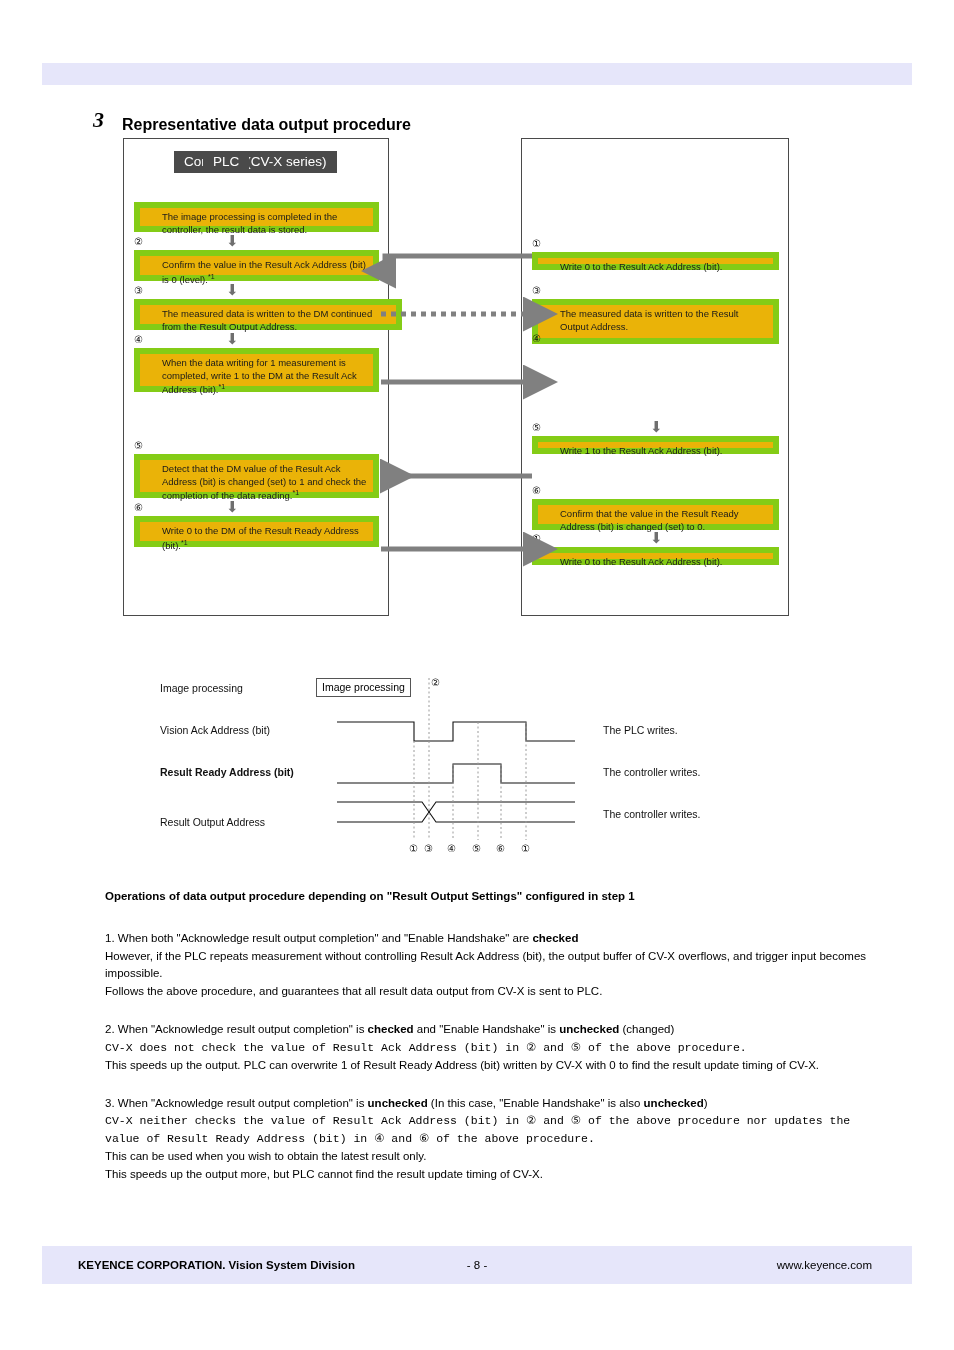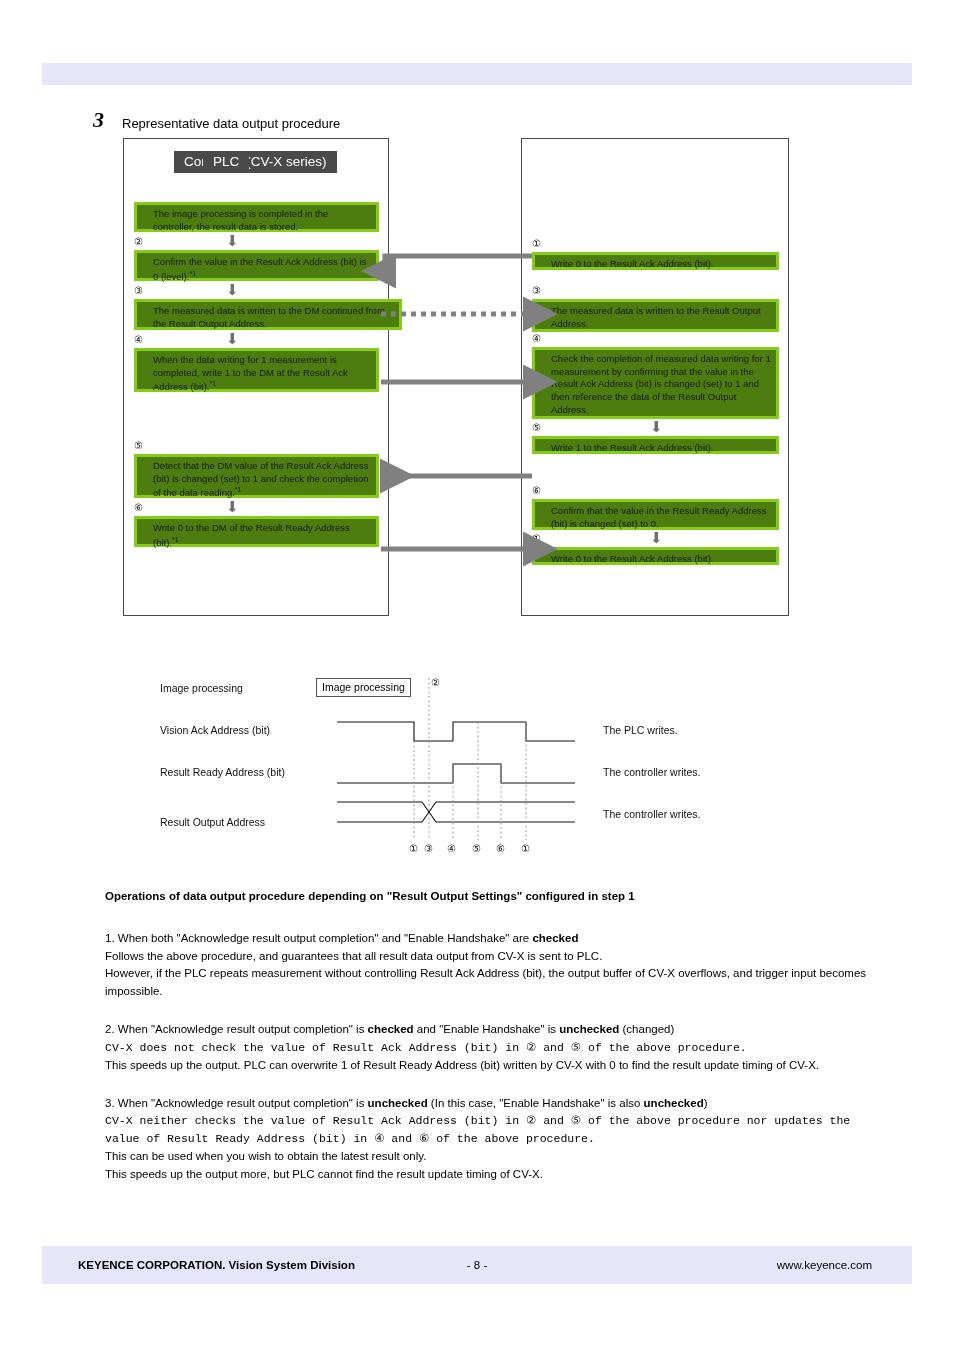--- a/index.html
+++ b/index.html
@@ -31,21 +31,21 @@
 
   
   .step-num {
     position:absolute; left:93px; top:107px;
     font-family:"Liberation Serif", serif;
     font-style:italic; font-weight:bold; font-size:22px;
     letter-spacing:0;
   }
   .step-title {
     position:absolute; left:122px; top:116px;
-    font-size:13px; font-weight:normal;
+    font-size:16px; font-weight:bold;
   }
 
   
   .flow { position:absolute; left:123px; top:138px; width:666px; height:478px; }
   .col {
     position:absolute; top:0; border:1px solid #4a4a4a; background:#fff;
     height:478px;
   }
   .col-left  { left:0px;   width:266px; }
   .col-right { left:398px; width:268px; }
@@ -53,23 +53,23 @@
   .col-header {
     position:absolute; background:#4a4a4a; color:#fff;
     font-size:13.5px; text-align:center;
     padding:3px 10px 4px 10px;
     white-space:nowrap;
   }
   .hdr-left  { left:51px;  top:13px; }
   .hdr-right { left:80px;  top:13px; }
 
   .pbox {
-    position:absolute; border:3px solid #84cc16; background:#4d7c0f;
+    position:absolute; border:6px solid #84cc16; background:#eab308;
     font-size:9.5px; line-height:1.33;
-    padding:3px 5px 3px 16px;
+    padding:3px 5px 3px 22px;
     color:#1a1a1a;
   }
   .marker {
     position:absolute; font-size:10px; line-height:1; color:#111;
   }
   .dnarrow {
     position:absolute; width:11px; color:#6f6f6f;
     font-size:15px; line-height:1; text-align:center;
     font-family:"DejaVu Sans", sans-serif;
   }
@@ -146,28 +146,25 @@
   <div class="pbox" style="left:11px; top:378px; width:245px; height:31px;">
     <span>Write 0 to the DM of the Result Ready Address (bit).<sup class="fn">*1</sup></span>
   </div>
 
   <div class="marker" style="left:409px; top:101px;">①</div>
   <div class="pbox" style="left:409px; top:114px; width:247px; height:18px;">
     <span>Write 0 to the Result Ack Address (bit).</span>
   </div>
 
   <div class="marker" style="left:409px; top:148px;">③</div>
-  <div class="pbox" style="left:409px; top:161px; width:247px; height:33px;">
+  <div class="pbox" style="left:409px; top:161px; width:247px; height:45px;">
     <span>The measured data is written to the Result Output Address.</span>
   </div>
 
   <div class="marker" style="left:409px; top:196px;">④</div>
-  <div class="pbox" style="left:409px; top:209px; width:247px; height:72px;">
-    <span>Check the completion of measured data writing for 1 measurement by confirming that the value in the Result Ack Address (bit) is changed (set) to 1 and then reference the data of the Result Output Address.</span>
-  </div>
 
   <div class="marker" style="left:409px; top:285px;">⑤</div>
   <div class="dnarrow" style="left:527px; top:282px;">⬇</div>
   <div class="pbox" style="left:409px; top:298px; width:247px; height:18px;">
     <span>Write 1 to the Result Ack Address (bit).</span>
   </div>
 
   <div class="marker" style="left:409px; top:348px;">⑥</div>
   <div class="pbox" style="left:409px; top:361px; width:247px; height:31px;">
     <span>Confirm that the value in the Result Ready Address (bit) is changed (set) to 0.</span>
@@ -198,21 +195,21 @@
     <line x1="409" y1="338" x2="262" y2="338" stroke="#808080" stroke-width="5" marker-end="url(#ahL)"></line>
 
     <line x1="258" y1="411" x2="405" y2="411" stroke="#808080" stroke-width="5" marker-end="url(#ahR)"></line>
   </svg>
 </div>
 
 <div class="timing">
 
   <div class="tlabel" style="left:37px; top:32px;">Image processing</div>
   <div class="tlabel" style="left:37px; top:74px;">Vision Ack Address (bit)</div>
-  <div class="tlabel" style="left:37px; top:116px;">Result Ready Address (bit)</div>
+  <div class="tlabel" style="left:37px; top:116px;font-weight:bold;">Result Ready Address (bit)</div>
   <div class="tlabel" style="left:37px; top:166px;">Result Output Address</div>
 
   <div class="ipbox">Image processing</div>
 
   <div class="tright" style="left:480px; top:74px;">The PLC writes.</div>
   <div class="tright" style="left:480px; top:116px;">The controller writes.</div>
   <div class="tright" style="left:480px; top:158px;">The controller writes.</div>
 
   <div class="marker" style="left:308px; top:28px;">②</div>
 
@@ -244,22 +241,22 @@
     </g>
   </svg>
 </div>
 
 <div class="copy">
 
   <p class="head">Operations of data output procedure depending on "Result Output Settings" configured in step 1</p>
 
   <div class="blk">
     <p><span>1. When both "Acknowledge result output completion" and "Enable Handshake" are </span><b>checked</b></p>
+    <p>However, if the PLC repeats measurement without controlling Result Ack Address (bit), the output buffer of CV-X overflows, and trigger input becomes impossible.</p>
     <p>Follows the above procedure, and guarantees that all result data output from CV-X is sent to PLC.</p>
-    <p>However, if the PLC repeats measurement without controlling Result Ack Address (bit), the output buffer of CV-X overflows, and trigger input becomes impossible.</p>
   </div>
 
   <div class="blk">
     <p><span>2. When "Acknowledge result output completion" is </span><b>checked</b><span> and "Enable Handshake" is </span><b>unchecked</b><span> (changed)</span></p>
     <p class="nbr">CV-X does not check the value of Result Ack Address (bit) in ② and ⑤ of the above procedure.</p>
     <p>This speeds up the output. PLC can overwrite 1 of Result Ready  Address (bit) written by CV-X with 0 to find the result update timing of CV-X.</p>
   </div>
 
   <div class="blk">
     <p><span>3. When "Acknowledge result output completion" is </span><b>unchecked</b><span> (In this case, "Enable Handshake" is also </span><b>unchecked</b><span>)</span></p>

